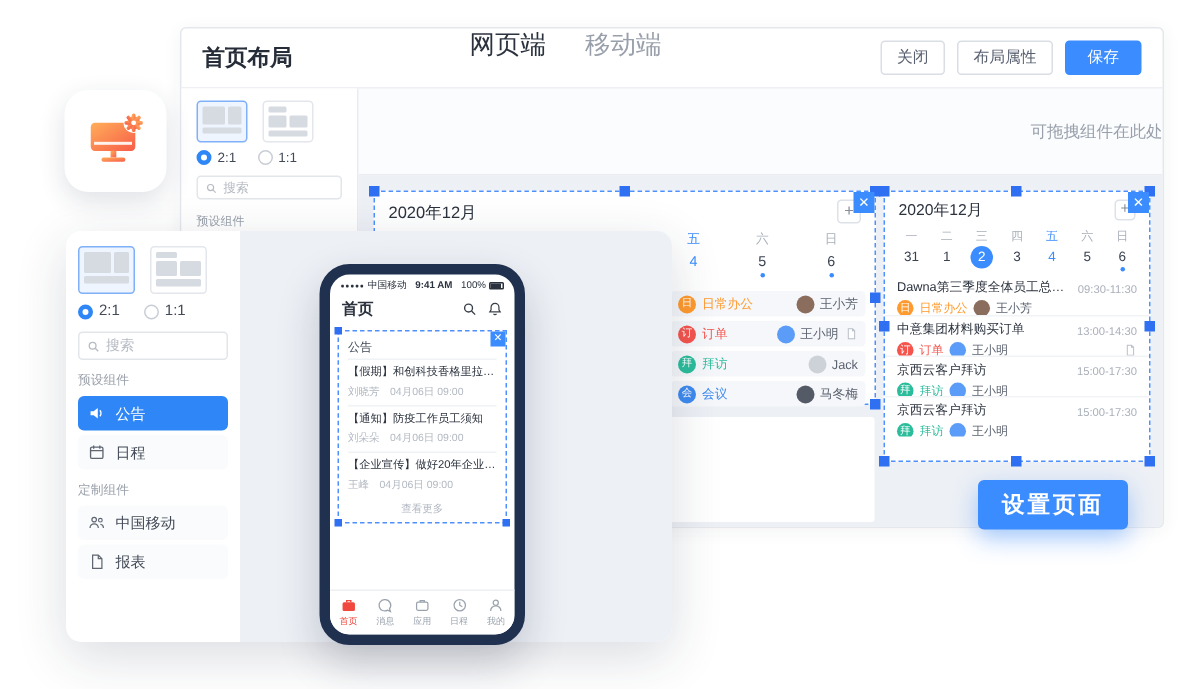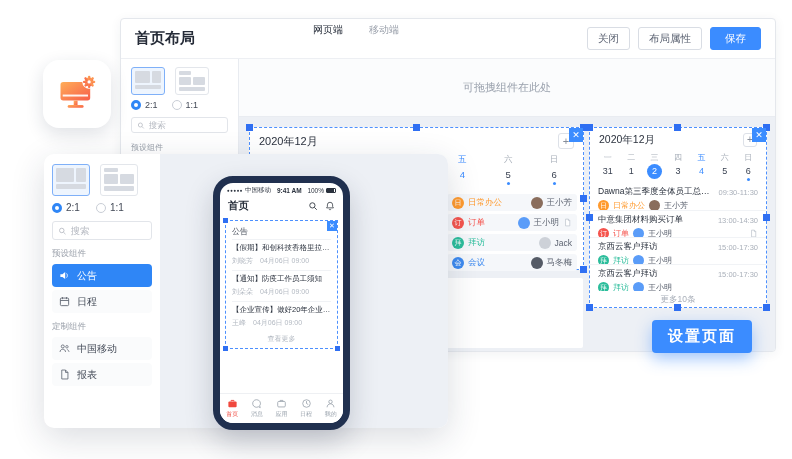--- a/index.html
+++ b/index.html
@@ -7,21 +7,21 @@
     font-family:"Liberation Sans","DejaVu Sans",sans-serif;color:#2b323e}
 
   
   .main-window{position:absolute;left:120px;top:18px;width:656px;height:334px;
     background:#fff;border:1px solid #e4e7ec;border-radius:4px;
     box-shadow:0 2px 12px rgba(40,50,70,.06);z-index:1}
   .mw-header{position:absolute;left:0;top:0;right:0;height:40px;display:flex;align-items:center;
     padding:0 14px;border-bottom:1px solid #edeff3}
   .mw-title{font-size:15px;font-weight:bold;color:#262c38}
   .mw-tabs{display:flex;gap:26px;margin-left:118px;height:40px;align-items:center}
-  .mw-tab{font-size:10px;color:#9aa0ab;position:relative;height:58px;line-height:40px;cursor:pointer}
+  .mw-tab{font-size:17px;color:#9aa0ab;position:relative;height:58px;line-height:40px;cursor:pointer}
   .mw-tab.active{color:#2b323e}
   .mw-tab.active::after{content:"";position:absolute;left:0;right:0;bottom:0;height:2px;background:#3b8cff}
   .mw-actions{margin-left:auto;display:flex;gap:8px;align-items:center}
   .btn{font-size:10.5px;color:#596070;background:#fff;border:1px solid #d9dde4;border-radius:3px;
     padding:5px 10px;line-height:1}
   .btn.primary{background:#3b8cff;border-color:#3b8cff;color:#fff;padding:5px 14px}
 
   
   .mw-sidebar{position:absolute;left:0;top:40px;bottom:0;width:118px;border-right:1px solid #e8ebf0;
     padding:8px 10px;background:#fff}
@@ -45,21 +45,21 @@
   .search-box input::placeholder{color:#b6bac2}
   .sec-label{font-size:8px;color:#9aa0aa;margin:9px 0 4px}
   .side-item{height:20px;display:flex;align-items:center;gap:6px;font-size:9.5px;color:#434a57;
     border-radius:3px;padding:0 5px;background:#fafbfc}
   .side-item svg{flex:0 0 auto}
 
   
   .mw-canvas{position:absolute;left:118px;top:40px;right:0;bottom:0;background:#edf0f5;overflow:hidden;
     border-radius:0 0 3px 0}
   .dropzone{position:absolute;left:0;top:0;right:0;height:58px;background:#fbfcfd;
-    border-bottom:1px solid #e9ecf1;display:flex;align-items:center;justify-content:center;
+    border-bottom:1px solid #e9ecf1;display:flex;align-items:center;justify-content:flex-end;
     font-size:11px;color:#99a0ac}
 
   
   .widget{position:absolute;background:#fff;border:1px dashed #4d90fe}
   .handle{position:absolute;width:7px;height:7px;background:#2f6ff2;z-index:3}
   .h-tl{top:-4px;left:-4px}.h-tr{top:-4px;right:-4px}.h-bl{bottom:-4px;left:-4px}.h-br{bottom:-4px;right:-4px}
   .h-t{top:-4px;left:50%;margin-left:-4px}.h-b{bottom:-4px;left:50%;margin-left:-4px}
   .h-l{left:-4px;top:50%;margin-top:-4px}.h-r{right:-4px;top:50%;margin-top:-4px}
   .widget-close{position:absolute;top:0;right:0;width:14px;height:14px;background:#3b8cff;color:#fff;
     font-size:9px;line-height:14px;text-align:center;z-index:4}
@@ -393,21 +393,20 @@
               <span class="mc-title">京西云客户拜访</span>
               <span class="mc-time">15:00-17:30</span>
             </div>
           <div class="mc-l2">
               <span class="badge c-green">拜</span>
               <span class="tag-txt t-green">拜访</span>
               <span class="avatar av2"></span>
               <span class="owner">王小明</span>
             </div>
         </div>
-        <div class="mc-more">更多10条</div>
       </div>
     </div>
   </div>
 </div>
 
 <div class="overlay-panel">
   <div class="op-canvas"></div>
   <div class="op-side">
     <div class="thumb-row">
       <div class="thumb sel">

